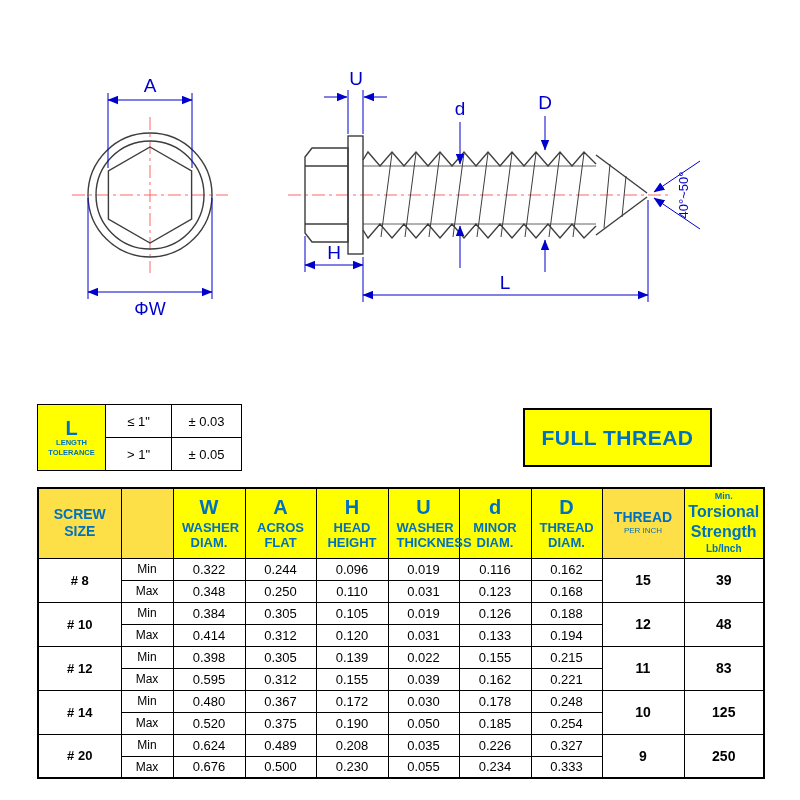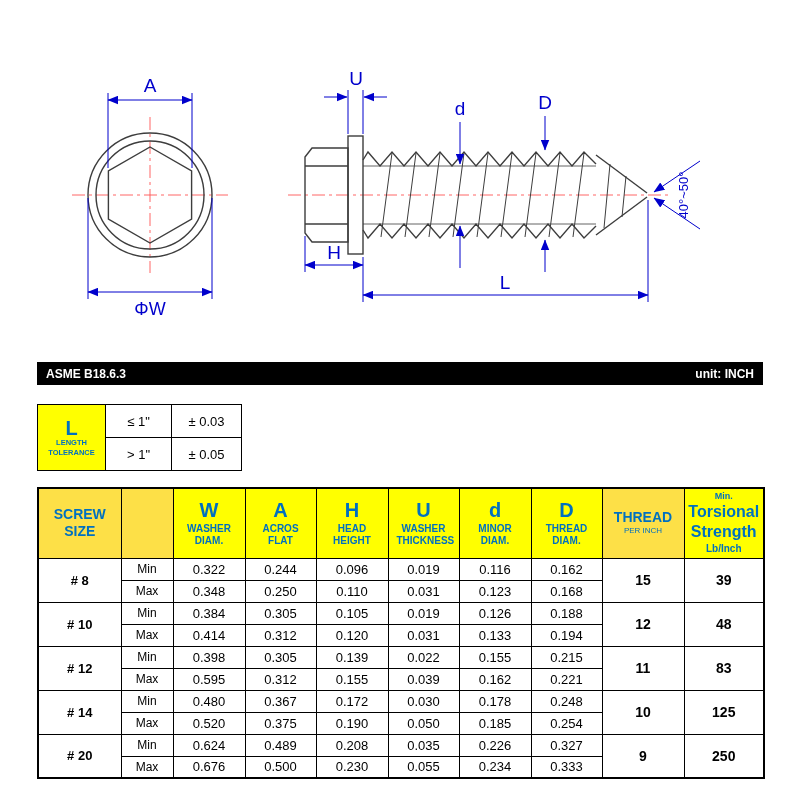--- a/index.html
+++ b/index.html
@@ -23,21 +23,21 @@
   .full-thread { position:absolute; left:523px; top:408px; width:189px; height:59px;
     background:#ffff00; border:2px solid #000; display:flex; align-items:center; justify-content:center;
     color:#0070c0; font-size:21px; font-weight:bold; letter-spacing:0.5px; }
 
   table.spec { position:absolute; left:37px; top:487px; width:726px; border-collapse:collapse; table-layout:fixed; border:2px solid #000; }
   table.spec th, table.spec td { border:1px solid #000; text-align:center; vertical-align:middle; padding:0; }
   table.spec thead th { height:70px; background:#fde047; }
   table.spec th.h-sym, table.spec th.h-strength { background:#ffff00; }
   .h-size div { color:#0070c0; font-weight:bold; font-size:14px; line-height:1.25; }
   .sym { color:#0070c0; font-weight:bold; font-size:20px; line-height:1.1; }
-  .sub { color:#0070c0; font-weight:bold; font-size:10px; line-height:1.2; max-width:54px; margin:2px auto 0;text-align:center; }
+  .sub { color:#0070c0; font-weight:bold; font-size:13px; line-height:1.2; max-width:54px; margin:2px auto 0;text-align:center; }
   .th1 { color:#0070c0; font-weight:bold; font-size:14px; line-height:1.1; }
   .th2 { color:#0070c0; font-weight:normal; font-size:8px; line-height:1.3; }
   .st0 { color:#0070c0; font-weight:bold; font-size:9px; line-height:1.2; }
   .st1 { color:#0070c0; font-weight:bold; font-size:16px; line-height:1.25; }
   .st2 { color:#0070c0; font-weight:bold; font-size:10px; line-height:1.3; }
   table.spec td { height:22px; font-size:13px; color:#000; }
   table.spec td.size { font-weight:bold; font-size:13px; }
   table.spec td.mm { font-size:12px; }
   table.spec td.big { font-weight:bold; font-size:14px; }
 </style>
@@ -128,43 +128,42 @@
       <text x="150" y="315" font-size="18">ΦW</text>
       <text x="356" y="85">U</text>
       <text x="334" y="259">H</text>
       <text x="460" y="115">d</text>
       <text x="545" y="109">D</text>
       <text x="505" y="289">L</text>
       <text x="688" y="195" font-size="13" transform="rotate(-90 688 195)">40°~50°</text>
     </g>
   </svg>
 
-  <div class="black-bar">
-    <span>ASME B18.6.3</span>
-    <span>unit: INCH</span>
-  </div>
 
   <table class="tol">
     <tbody>
         <tr>
       <td class="sym" rowspan="2">
         <div class="tol-L">L</div>
         <div class="tol-sub">LENGTH</div>
         <div class="tol-sub">TOLERANCE</div>
       </td>
       <td class="cond">≤ 1"</td>
       <td class="tval">± 0.03</td>
     </tr>
     <tr>
       <td class="cond">&gt; 1"</td>
       <td class="tval">± 0.05</td>
     </tr>
   </tbody>
     </table>
 
+  <div class="full-thread">
+    <span>FULL THREAD</span>
+  </div>
 
   <table class="spec">
     <colgroup>
       <col style="width:83px">
         <col style="width:52px">
         <col style="width:72px">
         <col style="width:71px">
         <col style="width:72px">
       <col style="width:71px">
         <col style="width:72px">

